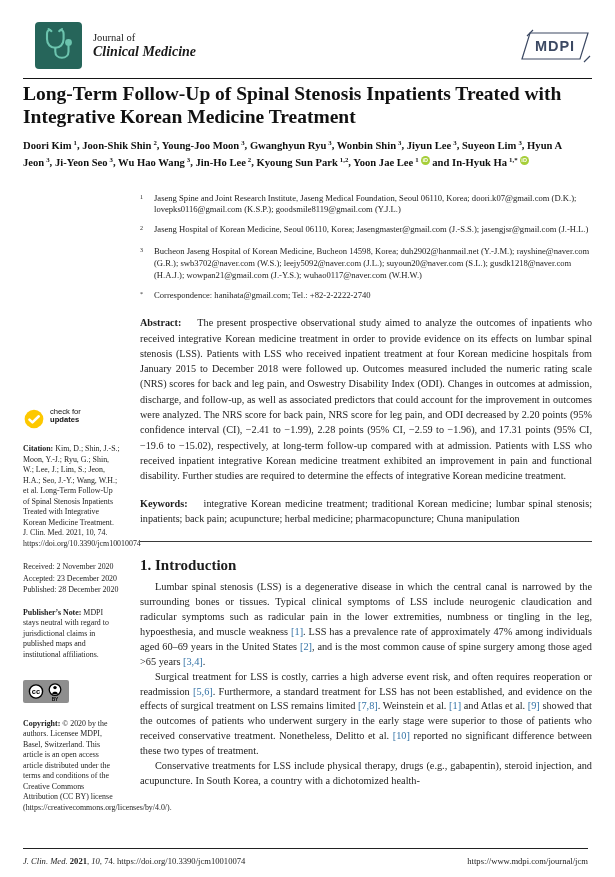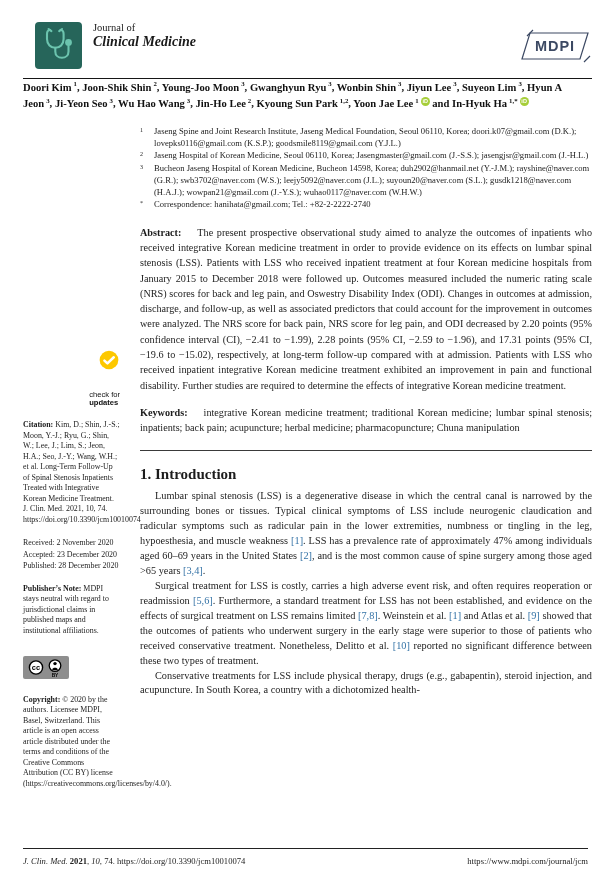--- a/index.html
+++ b/index.html
@@ -3,50 +3,50 @@
 <meta charset="utf-8">
 <style>
   html,body{margin:0;padding:0;background:#ffffff;}
   .page{
     width:615px;height:877px;box-sizing:border-box;position:relative;
     background:#fff;color:#1c1c1c;overflow:hidden;
     font-family:"Liberation Serif", serif;
     padding:22px 23px 0 23px;margin:0 auto;
   }
   
-  .logo-row{display:flex;padding-left:12px;}
+  .logo-row{display:flex;align-items:center;padding-left:12px;}
   .journal-logo{width:47px;height:47px;background:#26655a;border-radius:4px;
     display:flex;align-items:center;justify-content:center;flex:none;}
   .journal-text{margin-left:11px;line-height:1.05;}
   .jprefix{font-size:10.5px;color:#222;}
   .jname{font-size:14px;font-weight:bold;font-style:italic;margin-top:2px;color:#1a1a1a;}
   .mdpi-wrap{margin-left:auto;display:flex;align-items:center;}
   .header-rule{border:none;border-top:1.5px solid #161616;margin:9px 0 0 0;}
   
   .article-label{font-style:italic;font-size:10.5px;margin-top:13px;}
   .title{font-size:19.5px;line-height:1.17;font-weight:bold;margin:4px 0 9px 0;color:#111;}
   .authors{font-size:10.6px;font-weight:bold;line-height:1.55;color:#111;}
   .authors sup{font-size:6.8px;margin-left:2px;}
   .orcid-badge{display:inline-block;width:9px;height:9px;background:#a6ce39;border-radius:50%;
     color:#fff;font-family:"Liberation Sans",sans-serif;font-size:5.5px;font-weight:bold;
     line-height:9px;text-align:center;vertical-align:super;margin-left:2px;}
   
   .content-row{display:flex;margin-top:13px;align-items:flex-start;}
   aside{width:97px;flex:none;font-size:7.9px;line-height:1.33;padding-top:223px;color:#1c1c1c;}
   aside b{font-weight:bold;}
   .side-block{margin-top:12px;}
-  .badge{display:flex;align-items:flex-end;gap:17px;font-family:"Liberation Sans",sans-serif;
-    font-size:7.6px;line-height:1.15;color:#111;cursor:pointer;flex-direction:column;}
+  .badge{display:flex;align-items:flex-start;gap:5px;font-family:"Liberation Sans",sans-serif;
+    font-size:7.6px;line-height:1.15;color:#111;cursor:pointer;}
   .badge .l2{font-weight:bold;}
   .date-line{margin-top:1px;}
   .dates{margin-top:13px;}
   .cc-badge{margin-top:20px;}
   main{flex:1 1 auto;padding-left:20px;min-width:0;}
   
-  .aff{display:flex;font-size:8.6px;line-height:1.38;}
+  .aff{display:flex;font-size:8.6px;line-height:1.38;margin-top:8px;}
   .aff-mark{width:14px;flex:none;}
   .aff-mark sup{font-size:6px;}
   .aff-text{flex:1;}
   
   .abstract{margin-top:12px;font-size:10.2px;line-height:1.5;text-align:justify;}
   .abstract b,.keywords b{margin-right:16px;}
   .keywords{margin-top:12px;font-size:10.2px;line-height:1.5;text-align:justify;}
   .kw-rule{border:none;border-top:1px solid #3a3a3a;margin:15px 0 0 0;}
   
   .intro-heading{font-size:15px;font-weight:bold;margin:15px 0 6px 0;}
@@ -86,20 +86,21 @@
             <path d="M12 6 H70 L62 32 H4 Z"></path>
             <path d="M9 9 L15 3 M66 35 L72 29"></path>
           </g>
           <text x="37" y="24" text-anchor="middle" font-family="Liberation Sans, sans-serif" font-size="14.5" font-weight="bold" letter-spacing="1" fill="#3c4963">MDPI</text>
         </svg>
       </div>
     </div>
     <hr class="header-rule">
   </header>
 
+  <h1 class="title">Long-Term Follow-Up of Spinal Stenosis Inpatients Treated with Integrative Korean Medicine Treatment</h1>
 
   <div class="authors"><span class="author"><span>Doori Kim</span><sup>1</sup><span>, </span></span><span class="author"><span>Joon-Shik Shin</span><sup>2</sup><span>, </span></span><span class="author"><span>Young-Joo Moon</span><sup>3</sup><span>, </span></span><span class="author"><span>Gwanghyun Ryu</span><sup>3</sup><span>, </span></span><span class="author"><span>Wonbin Shin</span><sup>3</sup><span>, </span></span><span class="author"><span>Jiyun Lee</span><sup>3</sup><span>, </span></span><span class="author"><span>Suyeon Lim</span><sup>3</sup><span>, </span></span><span class="author"><span>Hyun A Jeon</span><sup>3</sup><span>, </span></span><span class="author"><span>Ji-Yeon Seo</span><sup>3</sup><span>, </span></span><span class="author"><span>Wu Hao Wang</span><sup>3</sup><span>, </span></span><span class="author"><span>Jin-Ho Lee</span><sup>2</sup><span>, </span></span><span class="author"><span>Kyoung Sun Park</span><sup>1,2</sup><span>, </span></span><span class="author"><span>Yoon Jae Lee</span><sup>1</sup><span class="orcid-badge">iD</span><span> and </span></span><span class="author"><span>In-Hyuk Ha</span><sup>1,*</sup><span class="orcid-badge">iD</span><span></span></span></div>
 
   <div class="content-row">
 
     <aside>
       <div class="badge">
         <span>
           <svg width="22" height="22" viewBox="0 0 24 24">
             <circle cx="12" cy="12" r="10.2" fill="#fdc800"></circle>

